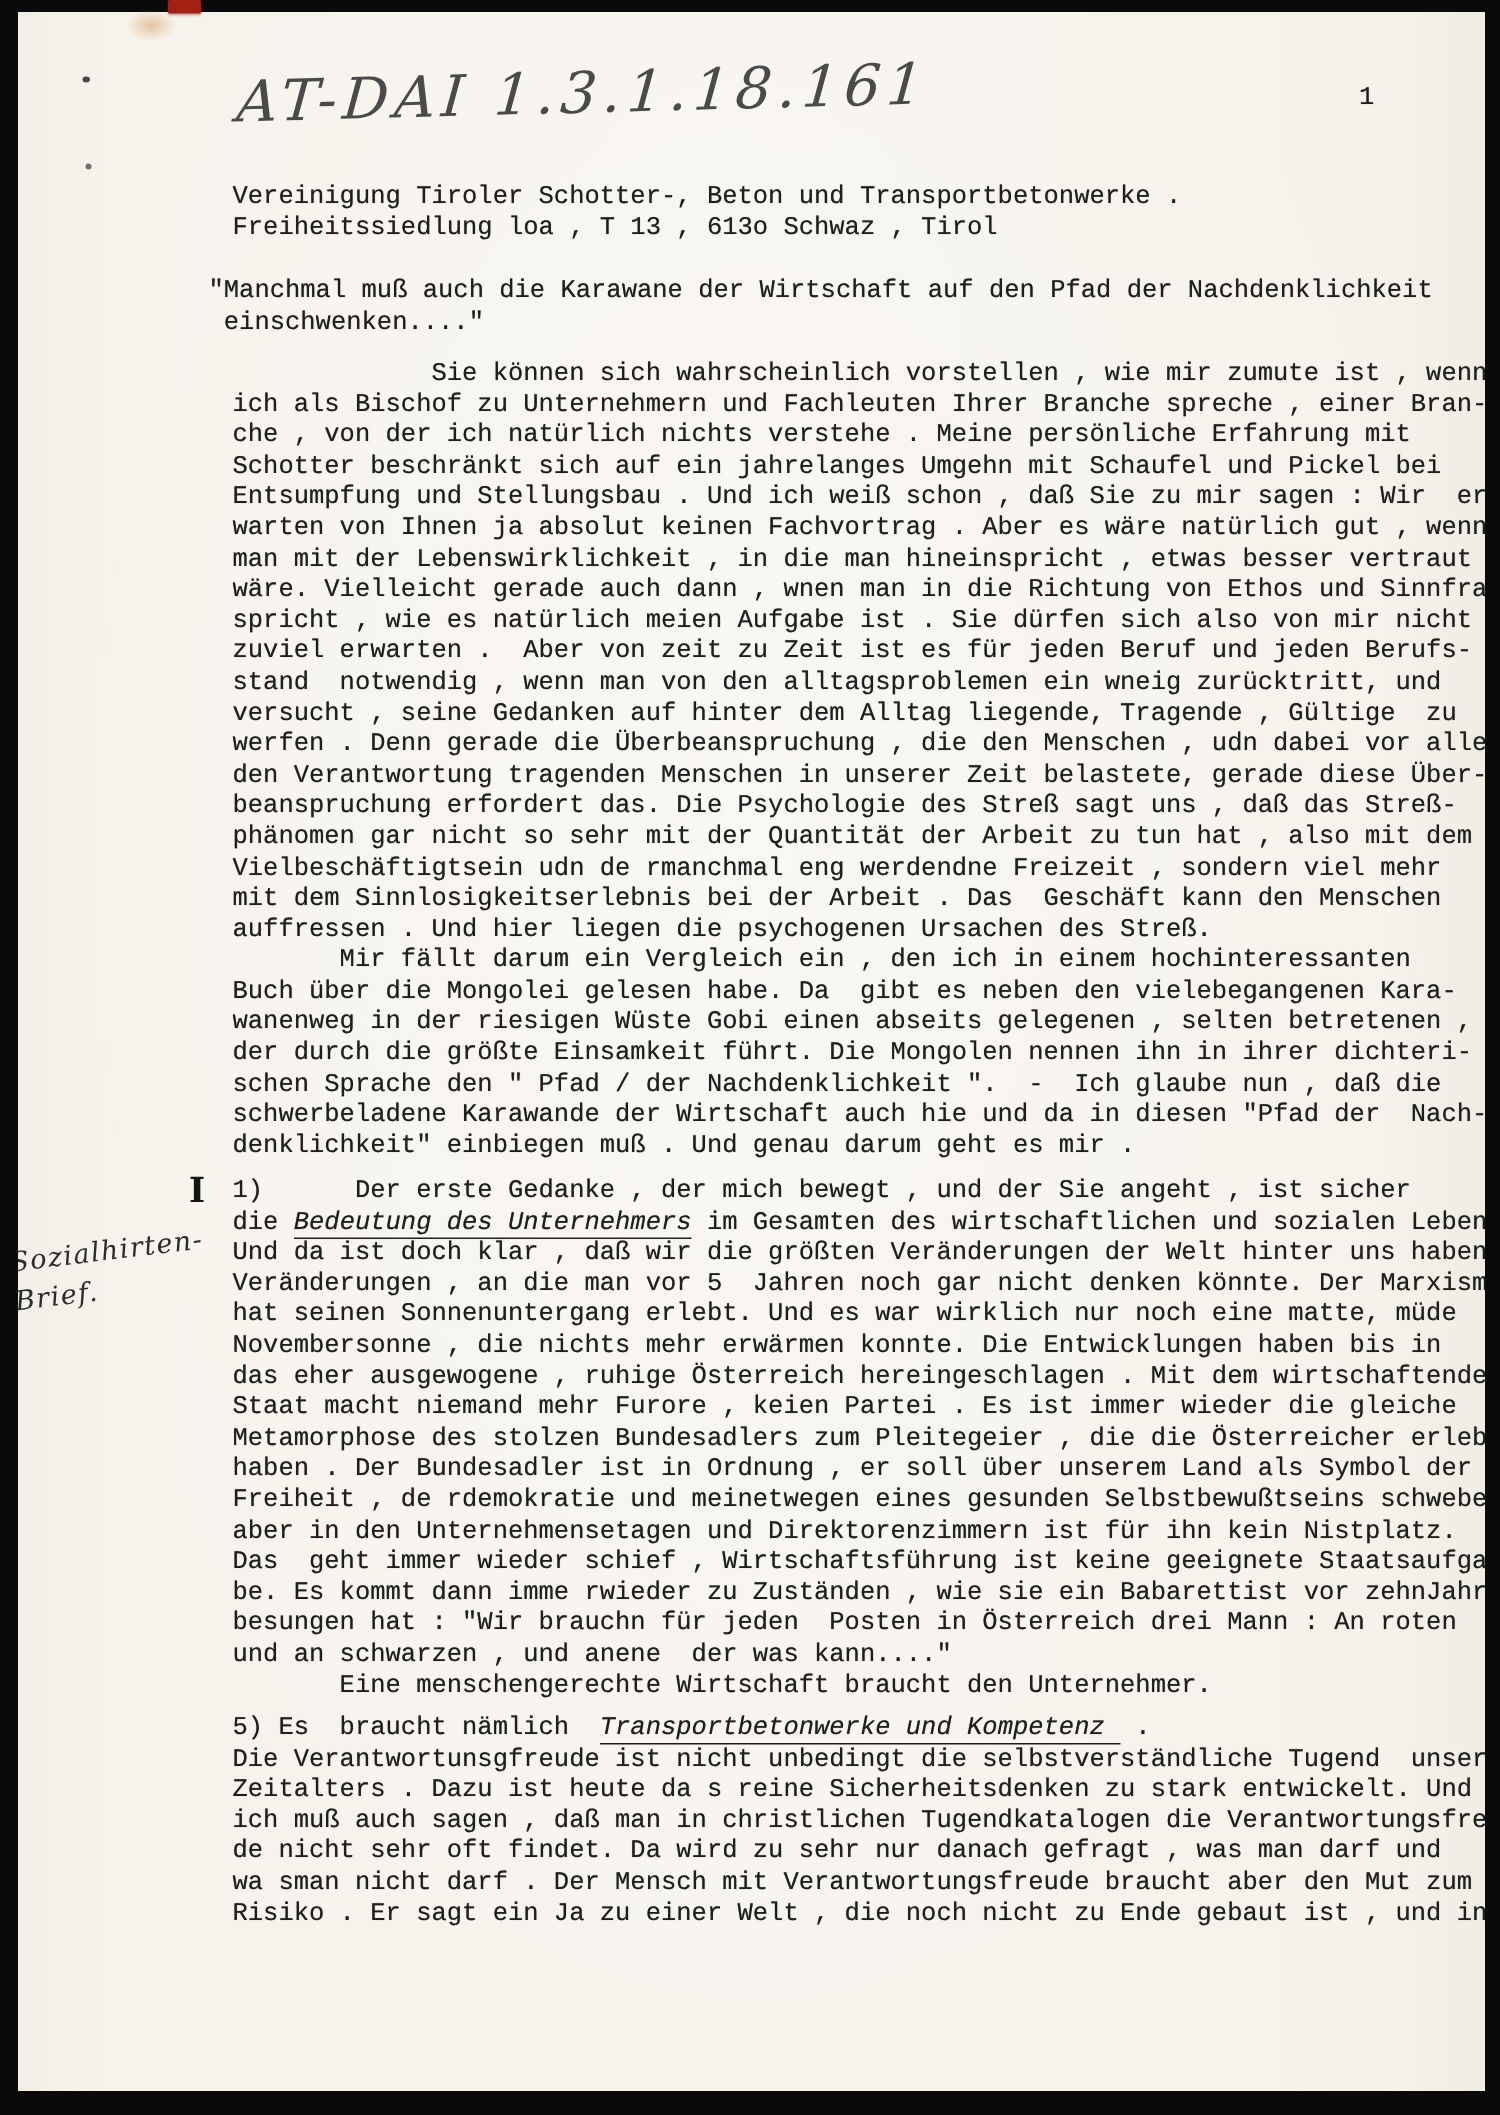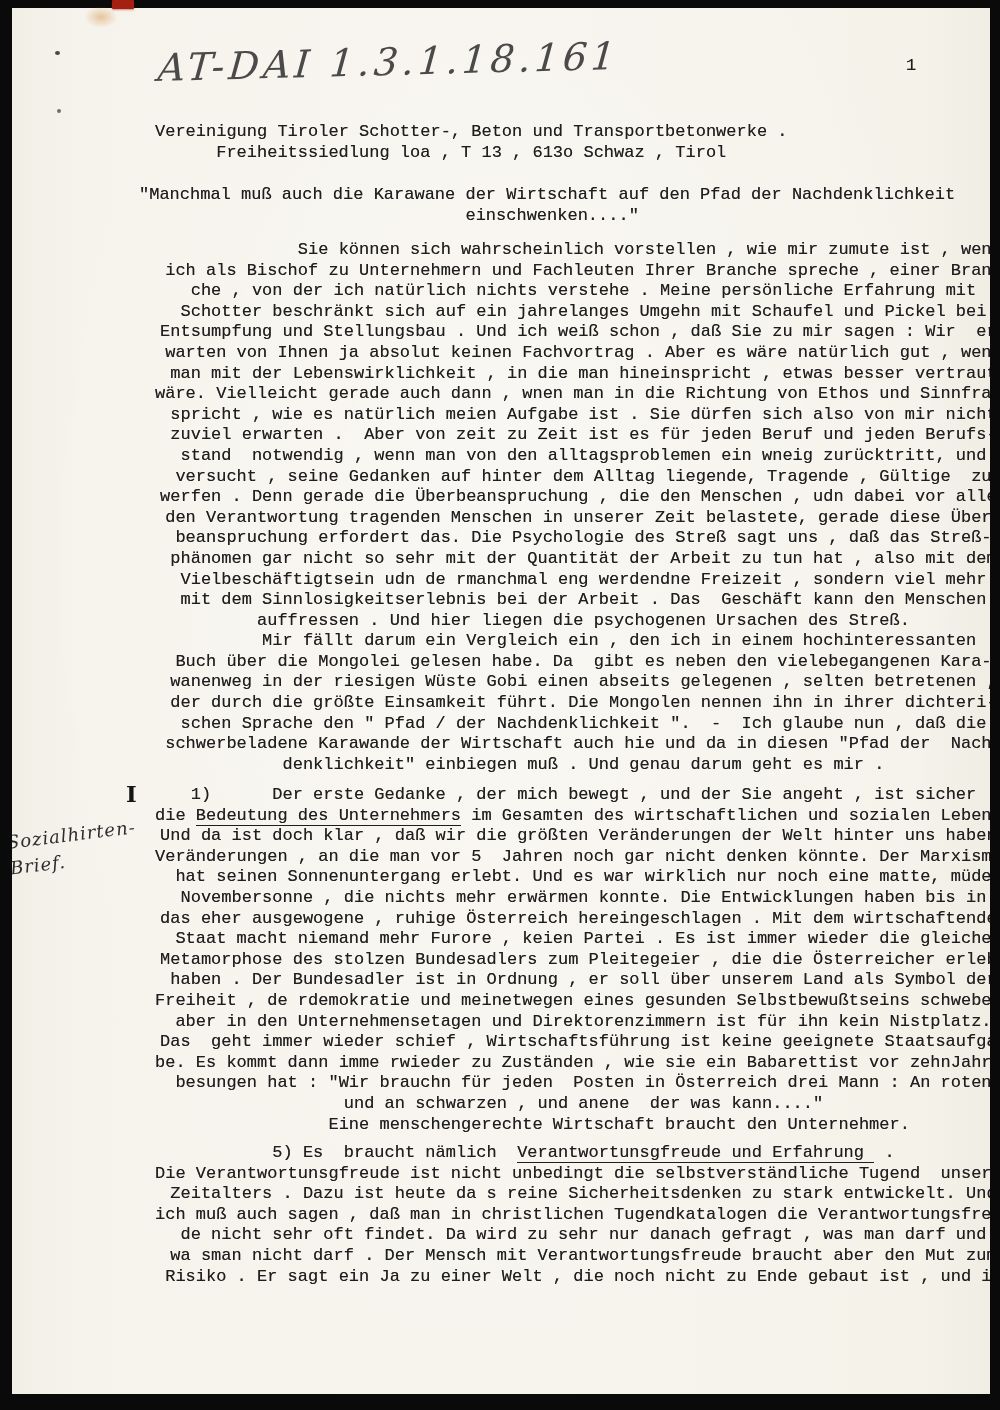--- a/index.html
+++ b/index.html
@@ -20,22 +20,22 @@
   .frame.bottom{left:0;top:1394px;width:1000px;height:16px;}
   
   .tw, .tw pre, .line{
     font-family:"Liberation Mono","DejaVu Sans Mono",monospace;
     font-size:17px;line-height:20.6px;
     color:#1e1e1e;
     white-space:pre;
     margin:0;
     text-shadow:0 0 0.5px rgba(20,20,20,0.6);
   }
-  .block{position:absolute;left:155px;text-align:center;}
-  .underline{border-bottom:1.7px solid #1e1e1e;}
+  .block{position:absolute;left:155px;}
+  .underline{border-bottom:1.7px solid #1e1e1e;font-style:italic;}
   
   .hand{
     position:absolute;
     font-family:"DejaVu Serif",serif;
     font-style:italic;
     color:#3d3d3d;
   }
   .hand.ref{
     left:158px;top:40px;
     font-size:38px;letter-spacing:4px;
@@ -145,21 +145,21 @@
 Freiheit , de rdemokratie und meinetwegen eines gesunden Selbstbewußtseins schweben,
 aber in den Unternehmensetagen und Direktorenzimmern ist für ihn kein Nistplatz.
 Das  geht immer wieder schief , Wirtschaftsführung ist keine geeignete Staatsaufga-
 be. Es kommt dann imme rwieder zu Zuständen , wie sie ein Babarettist vor zehnJahren
 besungen hat : "Wir brauchn für jeden  Posten in Österreich drei Mann : An roten
 und an schwarzen , und anene  der was kann...."
        Eine menschengerechte Wirtschaft braucht den Unternehmer.</pre>
   </div>
 
   <div class="block" style="top:1143px;">
-    <div class="line"><span>5) Es  braucht nämlich  </span><span class="underline">Verantwortunsgfreude und Erfahrung </span><span> .</span></div>
+    <div class="line"><span>5) Es  braucht nämlich  </span><span class="underline">Transportbetonwerke und Kompetenz </span><span> .</span></div>
     <pre class="tw">Die Verantwortunsgfreude ist nicht unbedingt die selbstverständliche Tugend  unseres
 Zeitalters . Dazu ist heute da s reine Sicherheitsdenken zu stark entwickelt. Und
 ich muß auch sagen , daß man in christlichen Tugendkatalogen die Verantwortungsfreu-
 de nicht sehr oft findet. Da wird zu sehr nur danach gefragt , was man darf und
 wa sman nicht darf . Der Mensch mit Verantwortungsfreude braucht aber den Mut zum
 Risiko . Er sagt ein Ja zu einer Welt , die noch nicht zu Ende gebaut ist , und in</pre>
   </div>
 
 </div>
 

